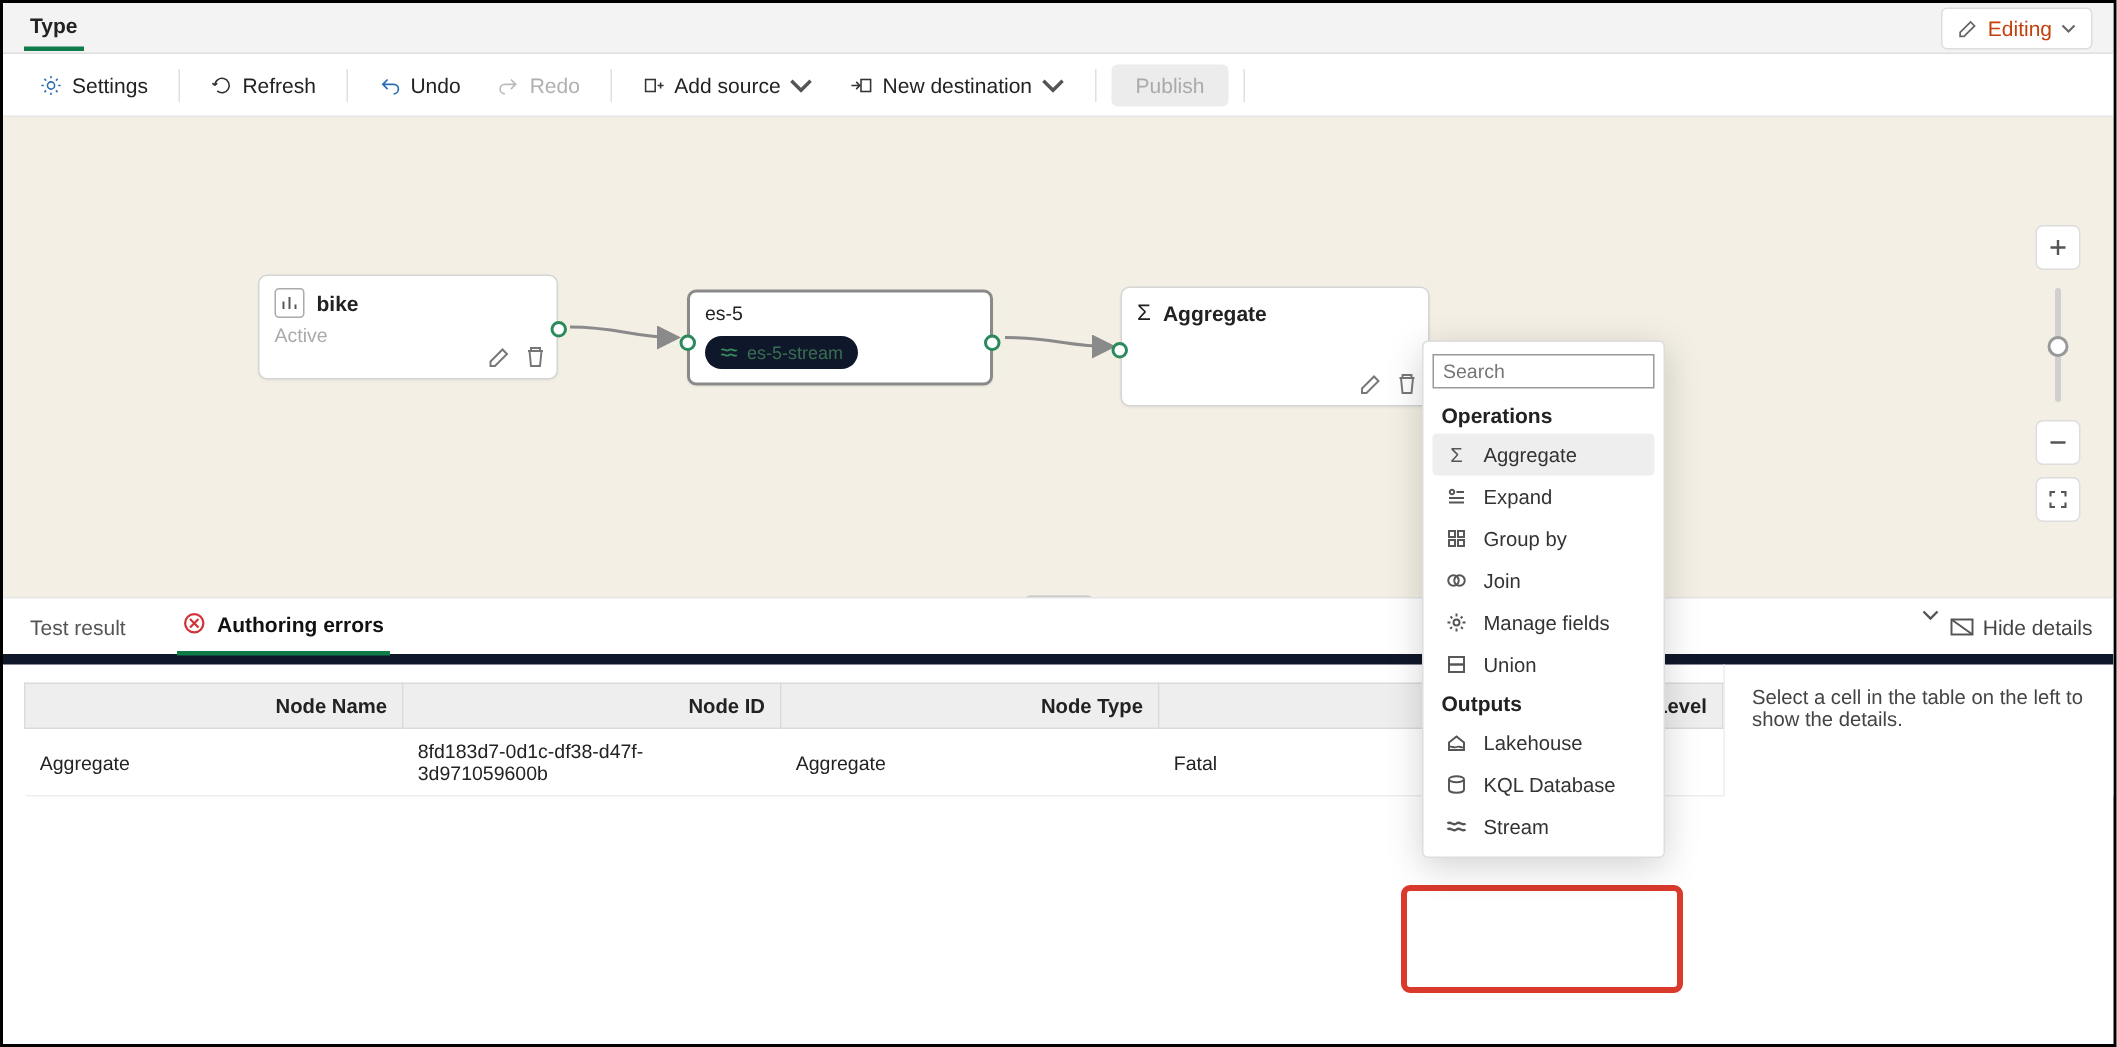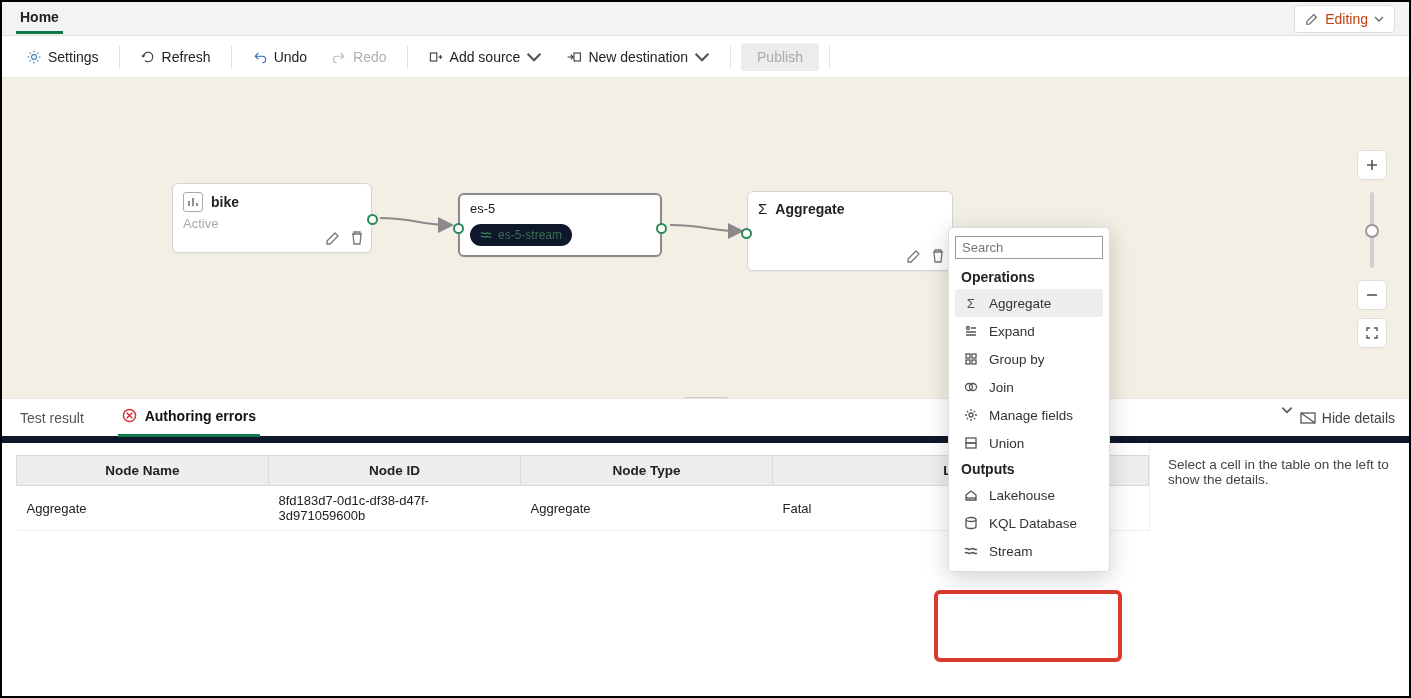--- a/index.html
+++ b/index.html
@@ -51,41 +51,41 @@
 .btabs { display: flex; align-items: center; height: 44px; padding: 0 14px; gap: 30px; border-bottom: 7px solid #0f172a; }
 .btab { padding: 10px 4px; cursor: pointer; color: #555; }
 .btab.active { color: #111; font-weight: 600; border-bottom: 3px solid #0f7b49; }
 .btab .err-icon { color: #d13438; margin-right: 4px; }
 .btabs .spacer { flex: 1; }
 .hide-details { display: flex; align-items: center; gap: 6px; cursor: pointer; color: #444; }
 
 .bcontent { display: flex; }
 .tbl-wrap { flex: 1; padding: 12px 0 0 14px; }
 table { border-collapse: collapse; width: 100%; background: #fff; }
-thead th { background: #eeeeee; text-align: center; font-weight: 600; padding: 7px 10px; border: 1px solid #dadada; font-size: 13.5px; }
+thead th { background: #eeeeee; text-align: right; font-weight: 600; padding: 7px 10px; border: 1px solid #dadada; font-size: 13.5px; }
 tbody td { padding: 7px 10px; border-bottom: 1px solid #eee; font-size: 13px; }
 .side-msg { width: 260px; padding: 14px 18px; color: #444; font-size: 13.5px; border-left: 1px solid #eee; }
 
 
 .popup { position: absolute; left: 946px; top: 225px; width: 162px; background: #fff; border: 1px solid #ddd; border-radius: 4px; box-shadow: 0 6px 24px rgba(0,0,0,0.18); padding: 8px 6px 6px 6px; z-index: 100; }
 .popup input { width: 100%; border: 1px solid #999; padding: 3px 6px; font-size: 13px; margin-bottom: 6px; }
 .popup .phdr { font-weight: 700; font-size: 14px; padding: 4px 6px; }
 .popup .pitem { display: flex; align-items: center; gap: 10px; padding: 6px 8px; cursor: pointer; border-radius: 3px; font-size: 13.5px; color: #333; }
 .popup .pitem.sel { background: #eeeeee; }
 .popup .picon { width: 16px; height: 16px; display: flex; align-items: center; justify-content: center; color: #555; flex-shrink: 0; }
 
 .red-box { position: absolute; border: 4px solid #d93a2b; border-radius: 6px; pointer-events: none; }
 
 svg { display: block; }
 </style>
 </head>
 <body>
 
 <div class="top-tabs">
-  <div class="tab">Home</div>
+  <div class="tab">Type</div>
   <div class="spacer"></div>
   <div class="mode-btn">
     <span>
       <svg viewBox="0 0 16 16" width="14" height="14" stroke="#666" fill="none" stroke-width="1.3">
           <path d="M2 11 L10 3 L13 6 L5 14 L2 14 Z"></path>
         </svg>
     </span>
     <span>Editing</span>
     <span>
       <svg viewBox="0 0 10 10" width="10" height="10" stroke="#666" fill="none" stroke-width="1.4">

